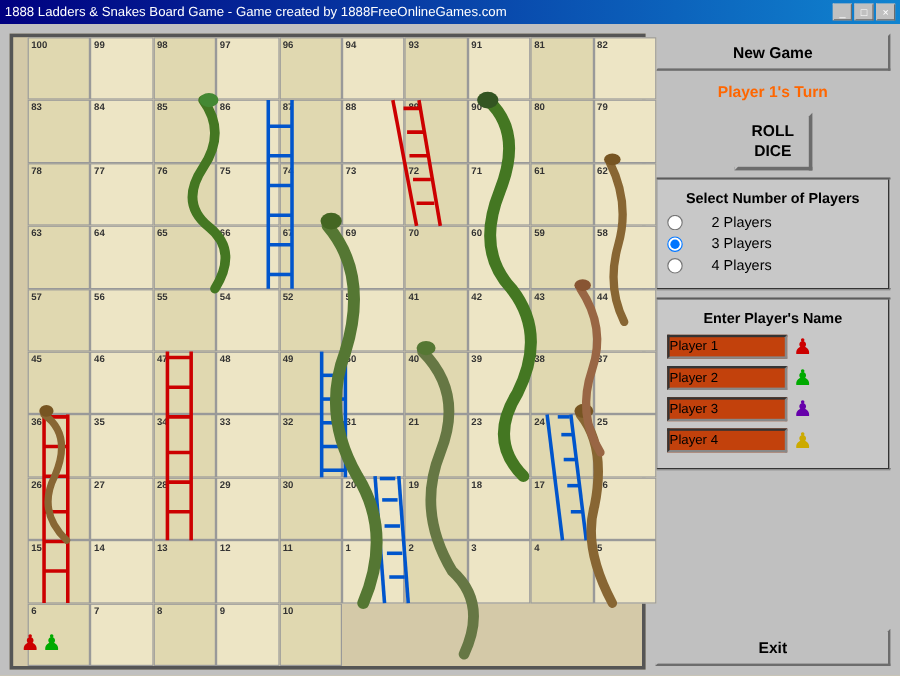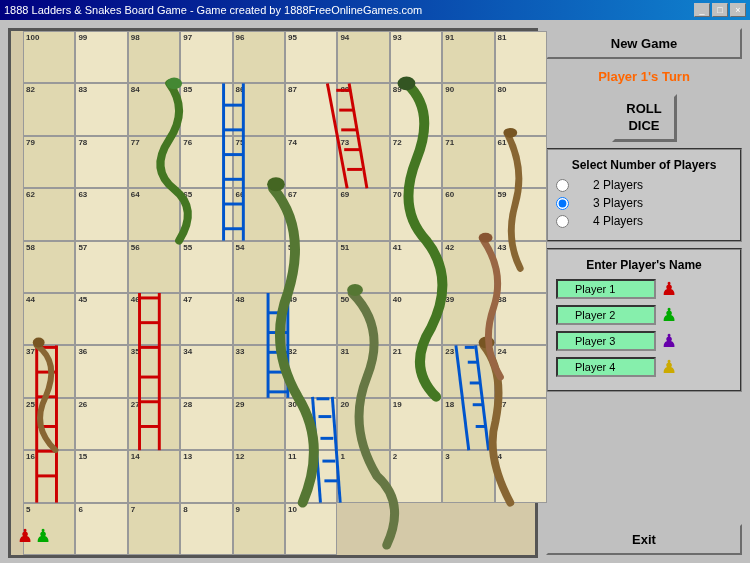--- a/index.html
+++ b/index.html
@@ -183,23 +183,23 @@
     .player-row {
       display: flex;
       align-items: center;
       gap: 4px;
       margin: 4px 0;
     }
     .player-row input[type="text"] {
       width: 100px;
       height: 20px;
       border: 2px inset #888;
-      background: #86efac;
+      background: #c2410c;
       font-size: 11px;
-      padding: 2px 17px;
+      padding: 2px 0;
     }
     .player-icon {
       width: 18px;
       height: 22px;
       display: flex;
       align-items: center;
       justify-content: center;
       font-size: 18px;
     }
 
@@ -250,23 +250,20 @@
             <span class="cell-num">99</span>
           </div>
           <div class="cell">
             <span class="cell-num">98</span>
           </div>
           <div class="cell">
             <span class="cell-num">97</span>
           </div>
           <div class="cell">
             <span class="cell-num">96</span>
-          </div>
-          <div class="cell">
-            <span class="cell-num">95</span>
           </div>
           <div class="cell">
             <span class="cell-num">94</span>
           </div>
           <div class="cell">
             <span class="cell-num">93</span>
           </div>
           <div class="cell">
             <span class="cell-num">91</span>
           </div>

